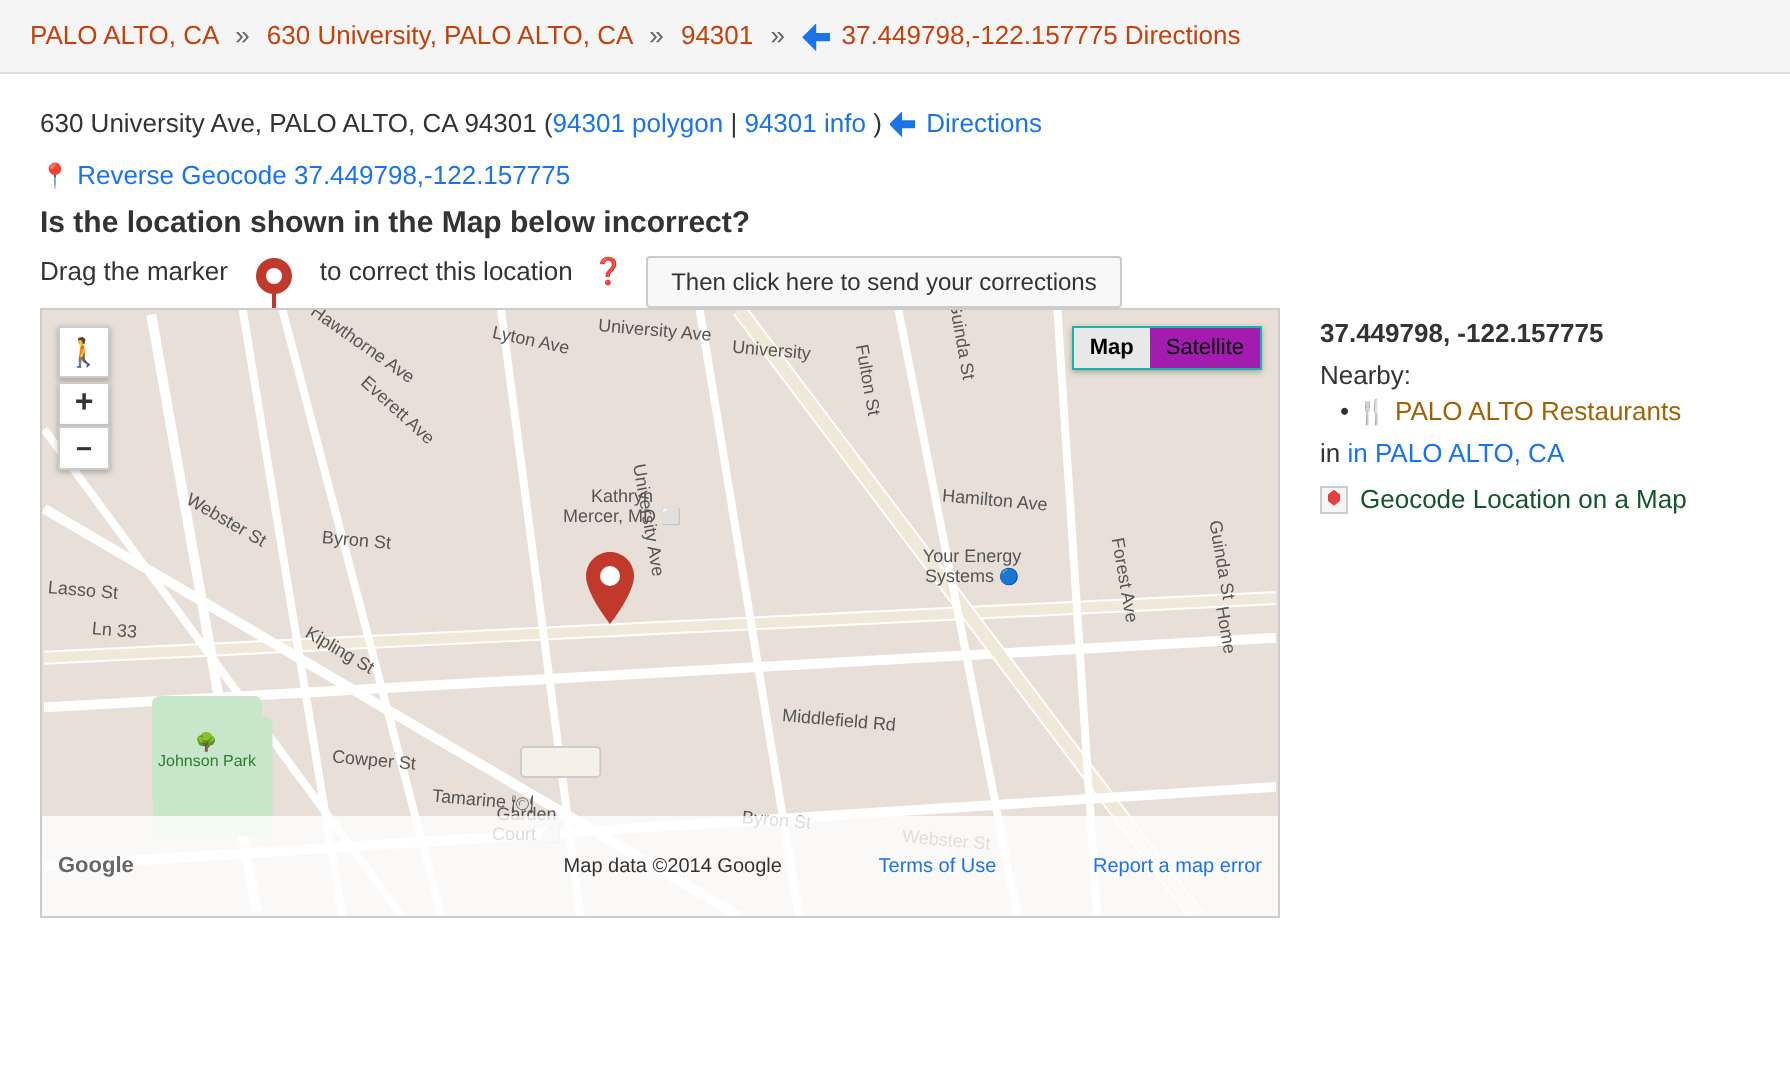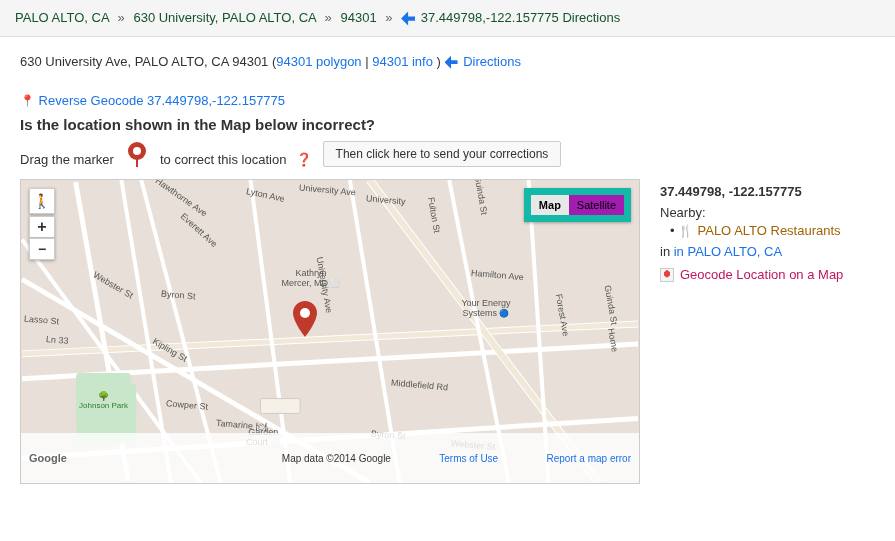--- a/index.html
+++ b/index.html
@@ -11,41 +11,41 @@
       width: 895px;
       min-height: 541px;
     }
     .breadcrumb-bar {
       background: #f5f5f5;
       border-bottom: 1px solid #ddd;
       padding: 10px 15px;
       font-size: 13px;
     }
     .breadcrumb-bar a {
-      color: #14532d;
+      color: #c2410c;
       text-decoration: none;
     }
     .breadcrumb-sep {
       margin: 0 5px;
       color: #666;
     }
     .directions-icon {
       display: inline-block;
       width: 14px;
       height: 14px;
       background: #1a73e8;
       clip-path: polygon(0 50%, 50% 0, 50% 35%, 100% 35%, 100% 65%, 50% 65%, 50% 100%);
       margin-right: 2px;
       vertical-align: middle;
     }
     .content-area {
       padding: 15px 20px;
     }
     .address-line {
-      margin-bottom: 21px;
+      margin-bottom: 8px;
       font-size: 13px;
       line-height: 1.6;
     }
     .address-line a {
       color: #1a73e8;
       text-decoration: none;
     }
     .reverse-geocode {
       margin-bottom: 8px;
       font-size: 13px;
@@ -54,23 +54,22 @@
       color: #1a73e8;
       text-decoration: none;
     }
     .question-text {
       font-weight: bold;
       margin-bottom: 8px;
       font-size: 15px;
     }
     .drag-row {
       display: flex;
-      align-items: flex-end;
+      align-items: flex-start;
       gap: 10px;
-      margin-bottom: 12px;
     }
     .drag-text {
       font-size: 13px;
       color: #333;
     }
     .marker-icon-inline {
       display: inline-flex;
       align-items: center;
       justify-content: center;
       margin: 0 3px;
@@ -141,21 +140,21 @@
       font-weight: bold;
       line-height: 1;
       box-shadow: 0 1px 3px rgba(0,0,0,0.3);
     }
     .map-type-controls {
       position: absolute;
       top: 8px;
       right: 8px;
       z-index: 10;
       display: flex;
-      border: 7px solid #14b8a6;
+      border: 1px solid #14b8a6;
       box-shadow: 0 1px 3px rgba(0,0,0,0.3);
     }
     .map-type-btn {
       padding: 4px 8px;
       background: #a21caf;
       font-size: 11px;
       cursor: pointer;
       border: none;
     }
     .map-type-btn.active {
@@ -227,21 +226,21 @@
       color: #1a73e8;
       text-decoration: none;
     }
     .geocode-row {
       display: flex;
       align-items: center;
       gap: 6px;
       font-size: 13px;
     }
     .geocode-row a {
-      color: #be185d;
+      color: #14532d;
       text-decoration: none;
     }
     .geocode-icon {
       display: inline-block;
       width: 14px;
       height: 14px;
       background: #f5f5f5;
       border: 1px solid #ccc;
       position: relative;
     }

